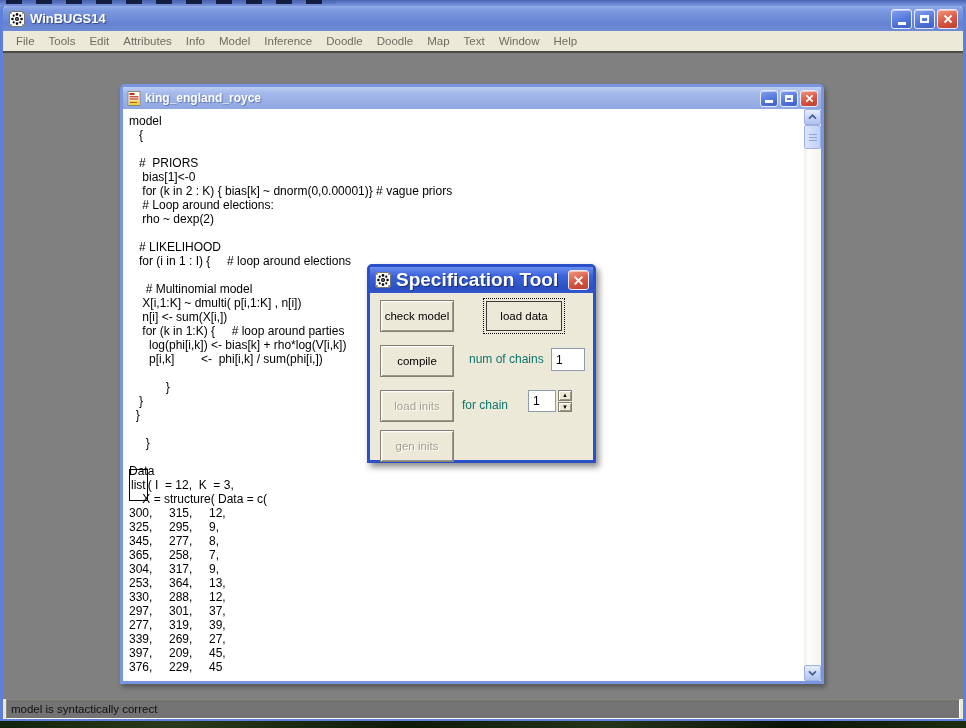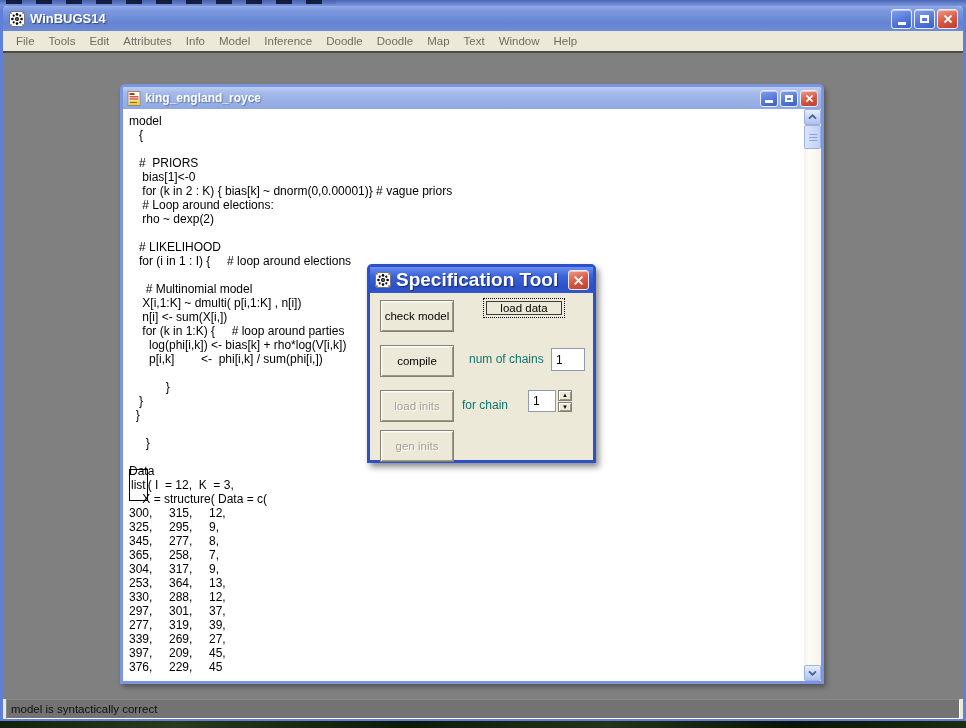--- a/index.html
+++ b/index.html
@@ -90,21 +90,21 @@
     text-shadow:1px 1px 1px rgba(5,15,60,.6); flex:1; }
   .xp-btn.dlg-close { width:21px; height:20px; }
   .dlg-body { position:relative; flex:1; background:#ece9d8; }
 
   .win-btn { position:absolute; width:74px; height:32px; background:#ece9d8; font-size:11.5px; color:#000;
     display:flex; align-items:center; justify-content:center; font-family:"Liberation Sans",sans-serif;
     border:1px solid #838074;
     box-shadow:inset 1px 1px 0 #ffffff, inset -1px -1px 0 #9a968a, inset 2px 2px 0 #f4f2e8; }
   .win-btn.disabled { color:#a39f92; text-shadow:1px 1px 0 #fff; }
   .win-btn.focused { border:1px solid #3c3a34; box-shadow:none;
-    outline:1px dotted #000; outline-offset:2px; height:14px; width:76px; }
+    outline:1px dotted #000; outline-offset:2px; height:30px; width:76px; }
 
   .dlg-label { position:absolute; font-size:12px; color:#0f766e; white-space:nowrap; }
   .textbox { position:absolute; background:#fff; border:1px solid #8e9bb3; font-size:12px; color:#000;
     display:flex; align-items:center; padding-left:4px; }
 
   .spinner { position:absolute; width:14px; height:22px; display:flex; flex-direction:column; }
   .spin-btn { flex:1; background:#ece9d8; border:1px solid #838074; margin-bottom:0;
     box-shadow:inset 1px 1px 0 #fff, inset -1px -1px 0 #9a968a;
     display:flex; align-items:center; justify-content:center; font-size:6px; color:#000; line-height:1; }
   .spin-btn + .spin-btn { margin-top:1px; }

